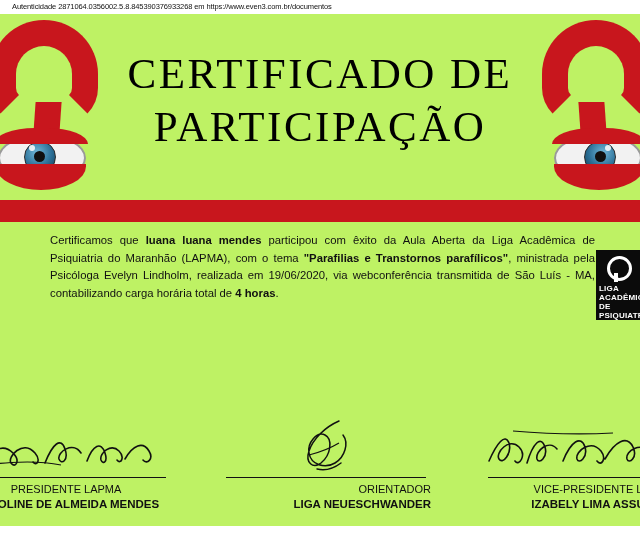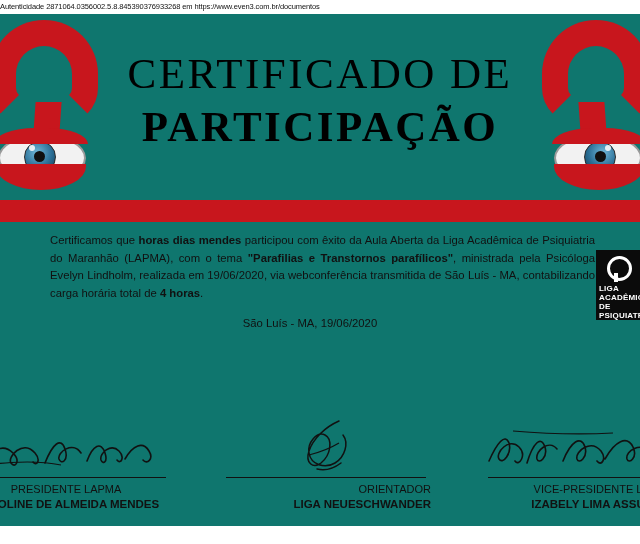--- a/index.html
+++ b/index.html
@@ -20,31 +20,31 @@
     position: absolute;
     top: 0; left: 0;
     width: 640px;
     height: 14px;
     font-size: 7.5px;
     color: #111;
     white-space: nowrap;
     overflow: hidden;
     line-height: 14px;
     letter-spacing: -0.1px;
-    padding-left: 0px;
+    padding-left: 12px;
     box-sizing: border-box;
   }
 
   
   .page {
     position: absolute;
     top: 14px; left: 0;
     width: 640px;
     height: 530px;
-    background: #0f766e;
+    background: #bef264;
     overflow: hidden;
   }
 
   
   .band {
     position: absolute;
     top: 0; left: 0;
     width: 640px;
     height: 212px;
     overflow: hidden;
@@ -155,21 +155,21 @@
   .title-line1 {
     font-size: 43px;
     letter-spacing: 2.5px;
     line-height: 52px;
     font-weight: 400;
   }
   .title-line2 {
     font-size: 43px;
     letter-spacing: 2.5px;
     line-height: 54px;
-    font-weight: 700;
+    font-weight: 400;
   }
 
   
   .body-text {
     position: absolute;
     top: 218px;
     left: 50px;
     width: 545px;
     font-size: 11.3px;
     line-height: 17.5px;
@@ -311,23 +311,22 @@
 
     <div class="title-block">
       <div class="title-line1">CERTIFICADO DE</div>
       <div class="title-line2">PARTICIPAÇÃO</div>
     </div>
 
     <div class="band-red2"></div>
     <div class="band-red"></div>
   </div>
 
-  <div class="body-text">Certificamos que <b>horas dias mendes</b> participou com êxito da Aula Aberta da Liga Acadêmica de Psiquiatria do Maranhão (LAPMA), com o tema <b>"Parafilias e Transtornos parafílicos"</b>, ministrada pela Psicóloga Evelyn Lindholm, realizada em 19/06/2020, via webconferência transmitida de São Luís - MA, contabilizando carga horária total de <b>4 horas</b>.</div>
-
-  <div class="date-line">São Luís - MA, 19/06/2020</div>
+  <div class="body-text">Certificamos que <b>luana luana mendes</b> participou com êxito da Aula Aberta da Liga Acadêmica de Psiquiatria do Maranhão (LAPMA), com o tema <b>"Parafilias e Transtornos parafílicos"</b>, ministrada pela Psicóloga Evelyn Lindholm, realizada em 19/06/2020, via webconferência transmitida de São Luís - MA, contabilizando carga horária total de <b>4 horas</b>.</div>
+
 
   <div class="logo-block">
     <div class="ring"></div>
     <div class="ring-stem"></div>
     <div class="ltext">LIGA ACADÊMICA DE PSIQUIATRIA</div>
   </div>
 
   <div class="sig-area">
 
     <div class="sig s1">

